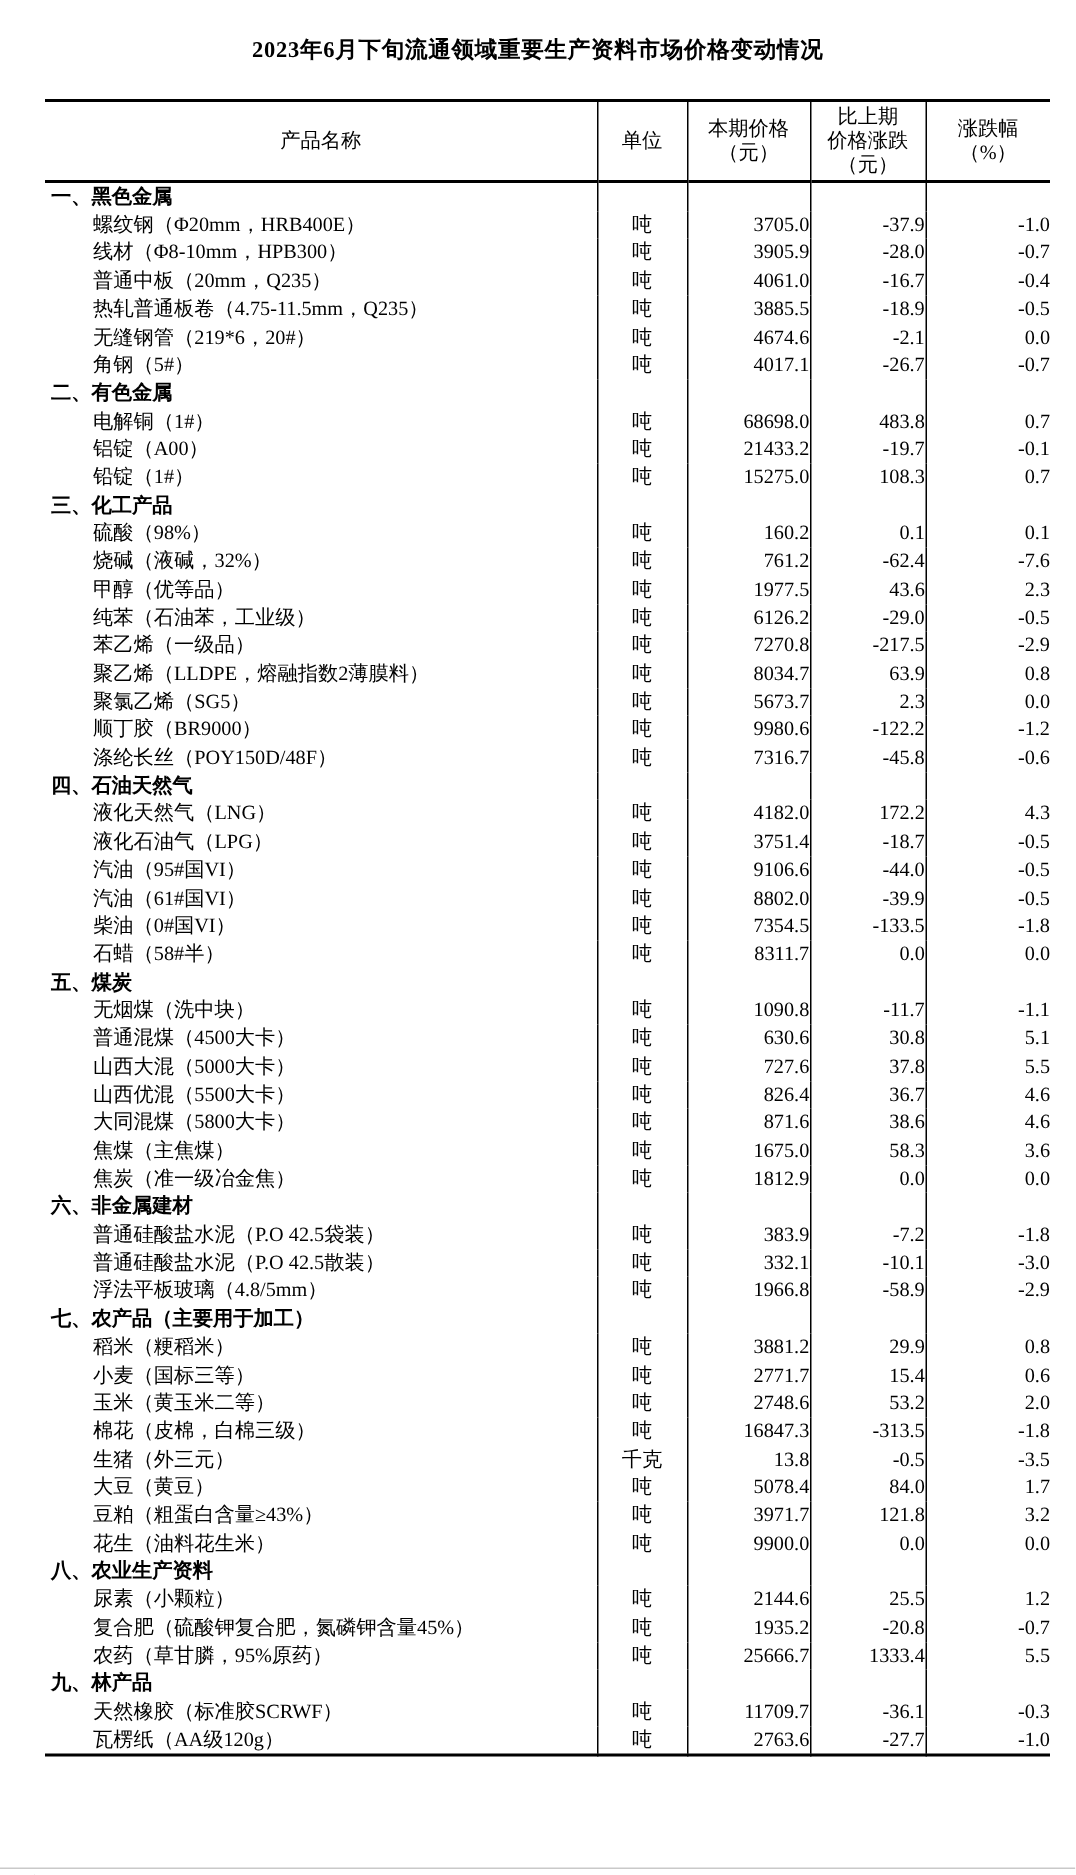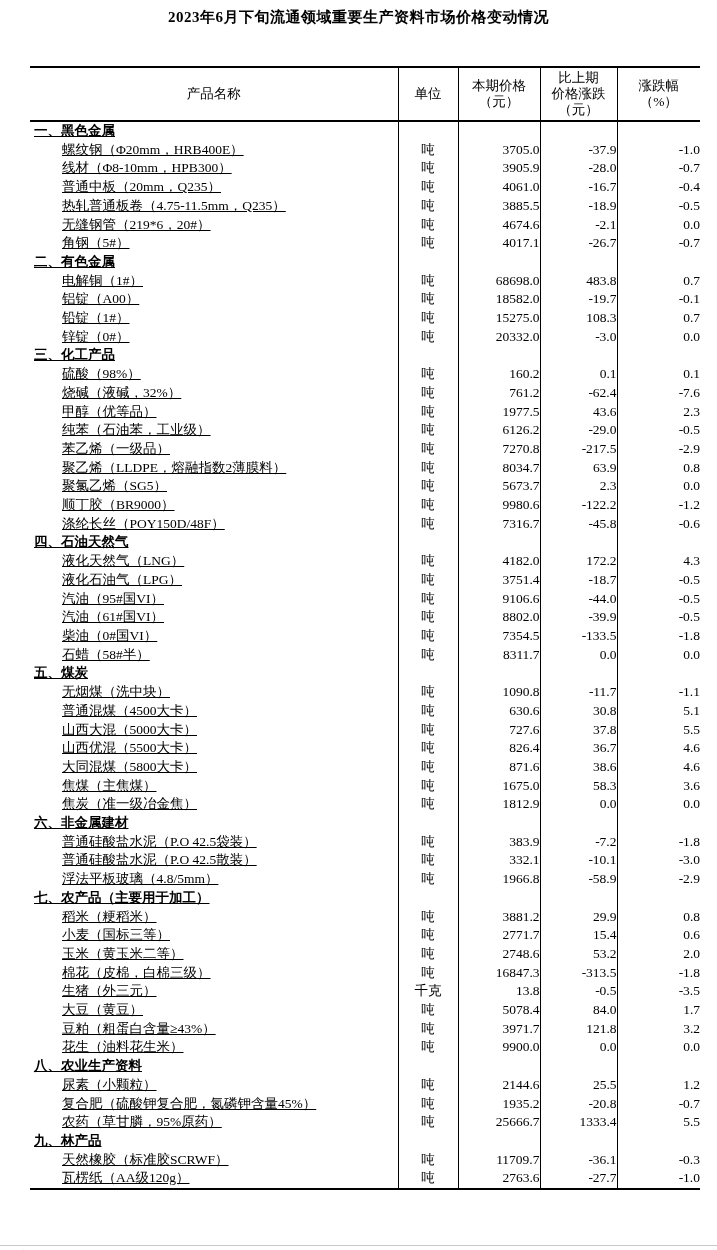--- a/index.html
+++ b/index.html
@@ -4,21 +4,21 @@
 <style>
   html,body{margin:0;padding:0;background:#fff;}
   .page{
     position:relative;
     width:717px;height:1250px;
     background:#fff;color:#000;
     font-family:"Liberation Serif","DejaVu Serif",serif;
     overflow:hidden;
   }
   .doc-title{
-    padding-top:8px;
+    padding-top:24px;
     text-align:center;
     font-size:15px;
     font-weight:bold;
     letter-spacing:0.5px;
   }
   table.price-table{
     position:absolute;
     top:66px;left:30px;
     width:670px;
     border-collapse:collapse;
@@ -40,21 +40,21 @@
   table.price-table td{
     height:18.7px;
     line-height:18.7px;
     font-size:13.5px;
     padding:0;
     white-space:nowrap;
     overflow:hidden;
     vertical-align:middle;
   }
   .bl{border-left:1px solid #000;}
-  td.product{text-align:left;text-decoration:underline;}
+  td.product{text-align:left;}
   td.product.section{font-weight:bold;padding-left:4px;}
   td.product.item{padding-left:32px;}
   td.unit{text-align:center;}
   td.num{text-align:right;padding-right:6px;}
   .footnote{
     position:absolute;
     top:1228px;left:14px;
     font-size:12px;
     font-style:italic;
     margin-top:20px;
@@ -154,39 +154,32 @@
         <tr>
           <td class="product item">电解铜（1#）</td>
           <td class="bl unit">吨</td>
           <td class="bl num">68698.0</td>
           <td class="bl num">483.8</td>
           <td class="bl num">0.7</td>
         </tr>
         <tr>
           <td class="product item">铝锭（A00）</td>
           <td class="bl unit">吨</td>
-          <td class="bl num">18582.0</td>
+          <td class="bl num">21433.2</td>
           <td class="bl num">-19.7</td>
           <td class="bl num">-0.1</td>
         </tr>
         <tr>
           <td class="product item">铅锭（1#）</td>
           <td class="bl unit">吨</td>
           <td class="bl num">15275.0</td>
           <td class="bl num">108.3</td>
           <td class="bl num">0.7</td>
         </tr>
         <tr>
-          <td class="product item">锌锭（0#）</td>
-          <td class="bl unit">吨</td>
-          <td class="bl num">20332.0</td>
-          <td class="bl num">-3.0</td>
-          <td class="bl num">0.0</td>
-        </tr>
-        <tr>
           <td class="product section">三、化工产品</td>
           <td class="bl unit"></td>
           <td class="bl num"></td>
           <td class="bl num"></td>
           <td class="bl num"></td>
         </tr>
         <tr>
           <td class="product item">硫酸（98%）</td>
           <td class="bl unit">吨</td>
           <td class="bl num">160.2</td>

